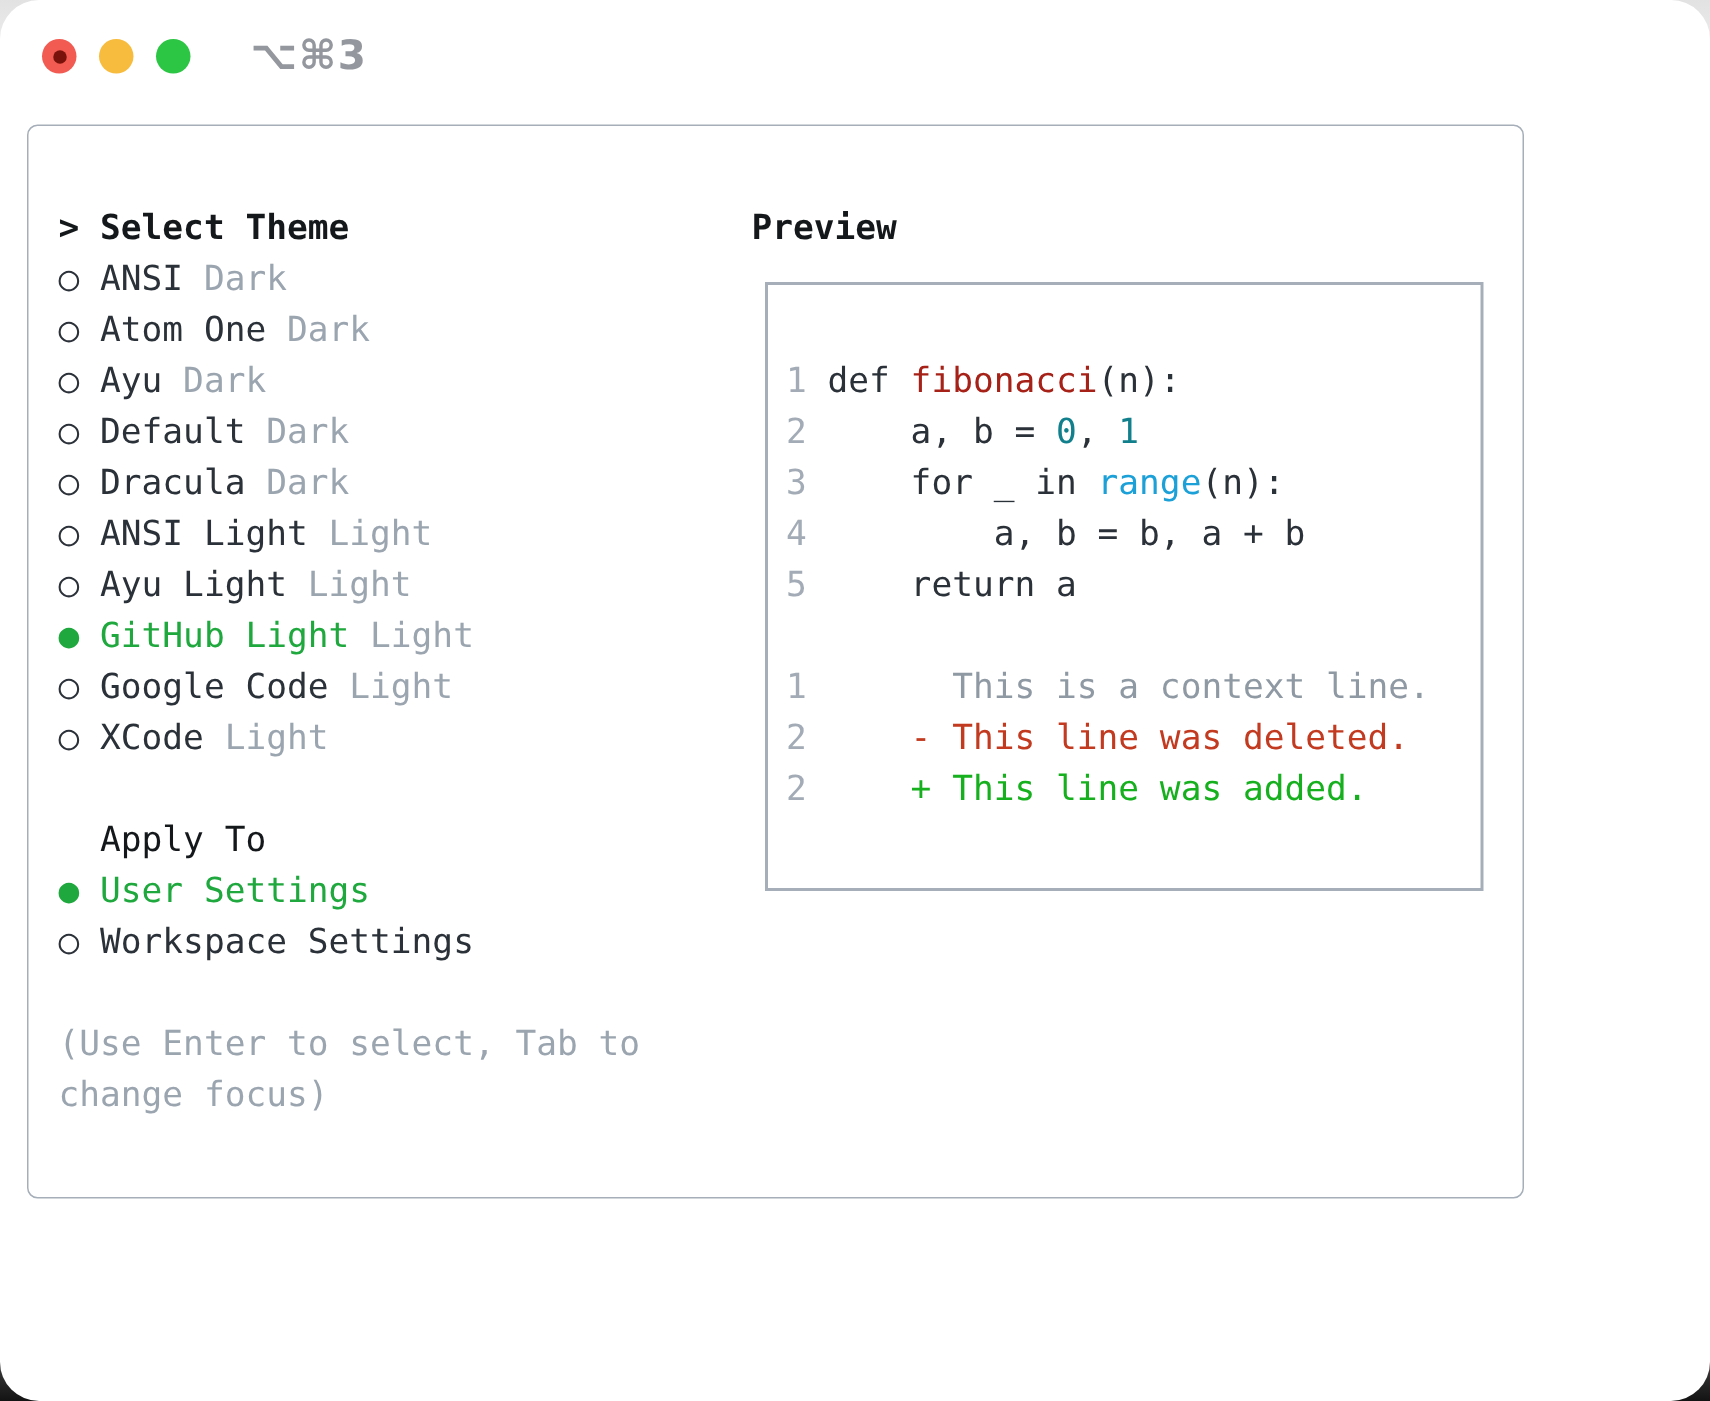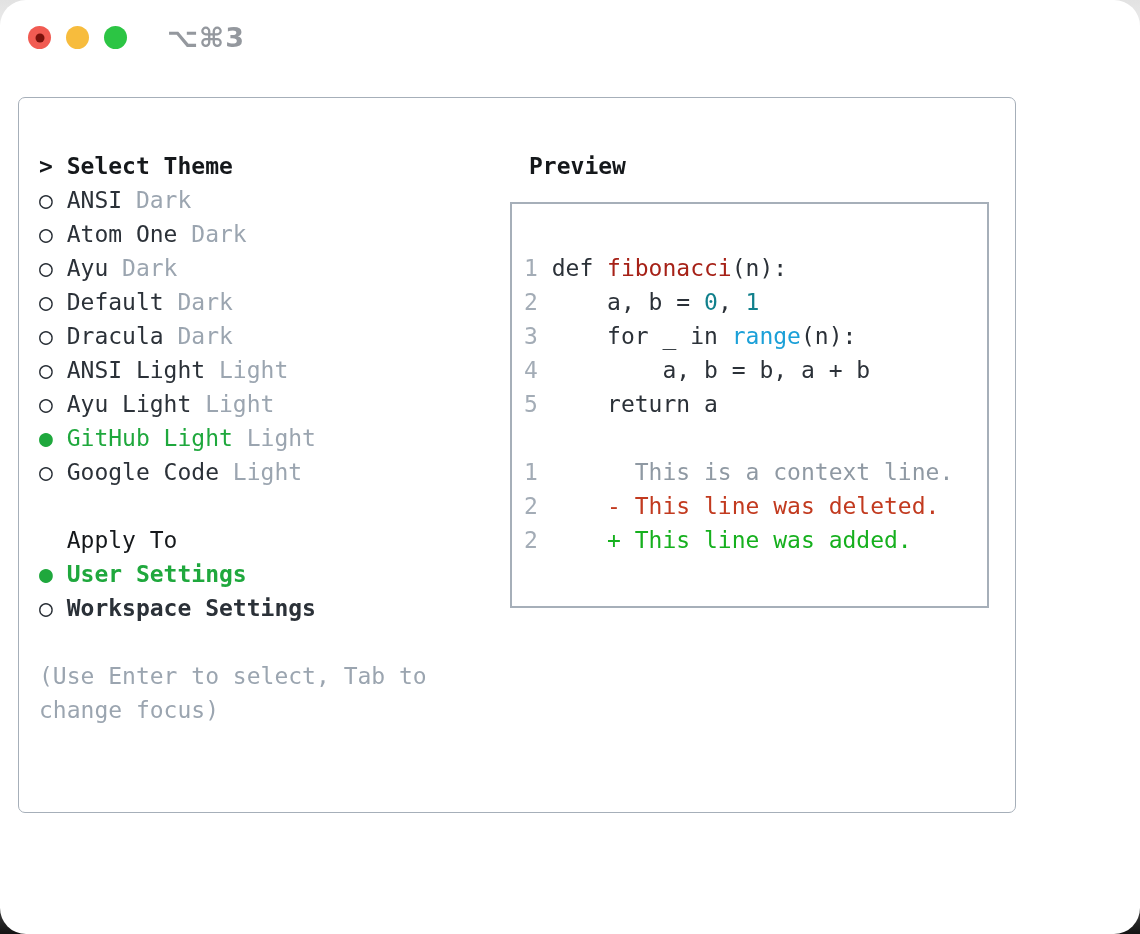--- a/index.html
+++ b/index.html
@@ -26,42 +26,42 @@
     background:var(--traffic-red-dot);
   }
   .window-title {
     position:absolute; top:22px; left:167px;
     font-family:"DejaVu Sans", sans-serif;
     font-size:27px; font-weight:bold; letter-spacing:1px;
     color:var(--titlebar-gray);
   }
   
   .panel {
-    position:absolute; left:18px; top:97px; width:998px; height:716px;
+    position:absolute; left:18px; top:83px; width:998px; height:716px;
     border:1.5px solid var(--panel-border);
     border-radius:7px; background:#fff;
   }
   .mono { font-family:"DejaVu Sans Mono", monospace; font-size:23px; line-height:34px; }
   .row { height:34px; white-space:pre; }
   
   .left-col { position:absolute; left:20px; top:51px; }
   .prefix { display:inline-block; width:2ch; font-weight:bold; color:var(--heading-black); }
   .hlabel { font-weight:bold; color:var(--heading-black); }
   .apply-header { padding-left:2ch; color:var(--heading-black); }
   .marker { display:inline-block; width:2ch; color:var(--text-dark); }
   .theme-row, .apply-row { cursor:default; }
   .theme-name { color:var(--text-dark); }
   .variant { color:var(--muted); margin-left:1ch; }
   .selected .marker, .selected .theme-name, .selected .option-label { color:var(--accent-green); }
-  .option-label { color:var(--text-dark);font-weight:bold; }
+  .option-label { color:var(--text-dark); }
   .hint { color:var(--muted); }
   
   .preview-title {
     position:absolute; left:482px; top:51px; height:34px;
-    font-weight:bold; color:var(--heading-black); white-space:pre;margin-left:28px;
+    font-weight:bold; color:var(--heading-black); white-space:pre;
   }
   .preview-box {
     position:absolute; left:491px; top:104px; width:479px; height:406px;
     border:2px solid var(--panel-border); background:#fff;
   }
   .code-block { padding:47px 0 0 12px; }
   .ln { display:inline-block; width:2ch; color:var(--linenum); }
   .seg-plain   { color:var(--text-dark); }
   .seg-func    { color:var(--func-red); }
   .seg-number  { color:var(--number-teal); }
@@ -92,20 +92,21 @@
       <div id="theme-list">
           <div class="row theme-row"><span class="marker">○</span><span class="theme-name">ANSI</span><span class="variant">Dark</span></div>
           <div class="row theme-row"><span class="marker">○</span><span class="theme-name">Atom One</span><span class="variant">Dark</span></div>
           <div class="row theme-row"><span class="marker">○</span><span class="theme-name">Ayu</span><span class="variant">Dark</span></div>
           <div class="row theme-row"><span class="marker">○</span><span class="theme-name">Default</span><span class="variant">Dark</span></div>
           <div class="row theme-row"><span class="marker">○</span><span class="theme-name">Dracula</span><span class="variant">Dark</span></div>
           <div class="row theme-row"><span class="marker">○</span><span class="theme-name">ANSI Light</span><span class="variant">Light</span></div>
           <div class="row theme-row"><span class="marker">○</span><span class="theme-name">Ayu Light</span><span class="variant">Light</span></div>
           <div class="row theme-row selected"><span class="marker">●</span><span class="theme-name">GitHub Light</span><span class="variant">Light</span></div>
           <div class="row theme-row"><span class="marker">○</span><span class="theme-name">Google Code</span><span class="variant">Light</span></div>
+          <div class="row theme-row"><span class="marker">○</span><span class="theme-name">XCode</span><span class="variant">Light</span></div>
         </div>
 
       <div class="row blank"></div>
 
       <div class="row apply-header"><span>Apply To</span></div>
 
       <div id="apply-list">
           <div class="row apply-row selected"><span class="marker">●</span><span class="option-label">User Settings</span></div>
           <div class="row apply-row"><span class="marker">○</span><span class="option-label">Workspace Settings</span></div>
         </div>

